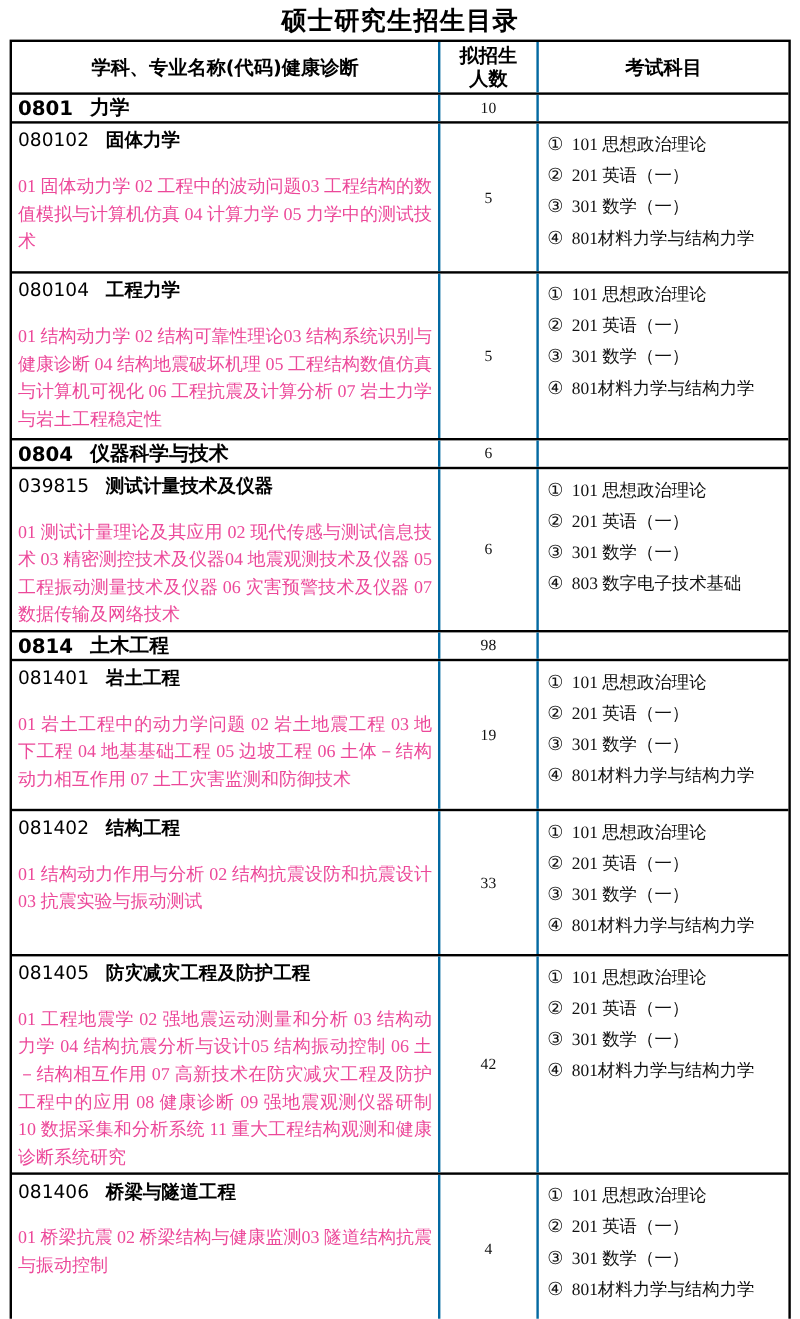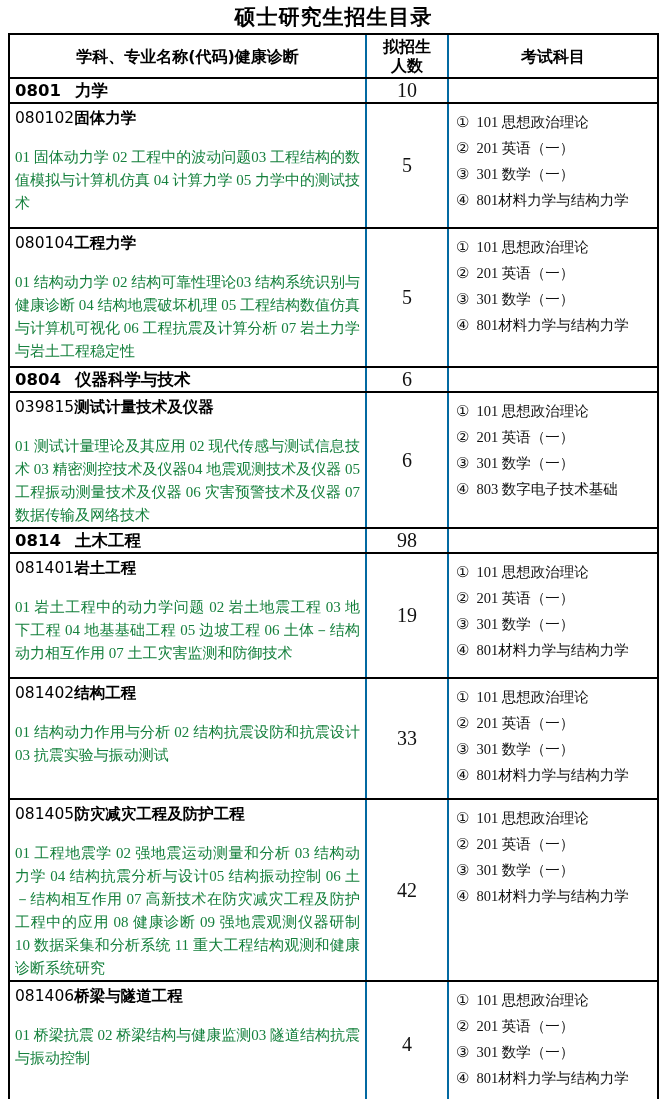--- a/index.html
+++ b/index.html
@@ -37,28 +37,28 @@
   }
   .sec-cell .name{margin-left:14px;}
 
   
   .major-cell{padding:4px 5px 0 5px;}
   .major-head{
     font-family:"DejaVu Sans","Liberation Sans",sans-serif;
     font-size:15.5px;line-height:20px;color:#000;white-space:nowrap;
   }
   .major-head .code{font-weight:normal;}
-  .major-head .name{font-weight:bold;}
+  .major-head .name{font-weight:bold;margin-left:14px;}
   .directions{
     margin-top:18px;font-size:15px;line-height:23px;
-    text-align:justify;color:#15803d;
-  }
-
-  
-  .enroll-cell{display:flex;align-items:center;justify-content:center;font-size:20px;color:#111;}
+    text-align:justify;color:#ec4899;
+  }
+
+  
+  .enroll-cell{display:flex;align-items:center;justify-content:center;font-size:13px;color:#111;}
 
   
   .exam-cell{padding:5px 0 0 7px;}
   .exam-line{font-size:14.5px;line-height:26px;white-space:nowrap;color:#111;}
   .exam-line .num{margin-right:7px;font-size:15px;}
 </style>
 </head>
 <body>
 
 <h1 class="title">硕士研究生招生目录</h1>

